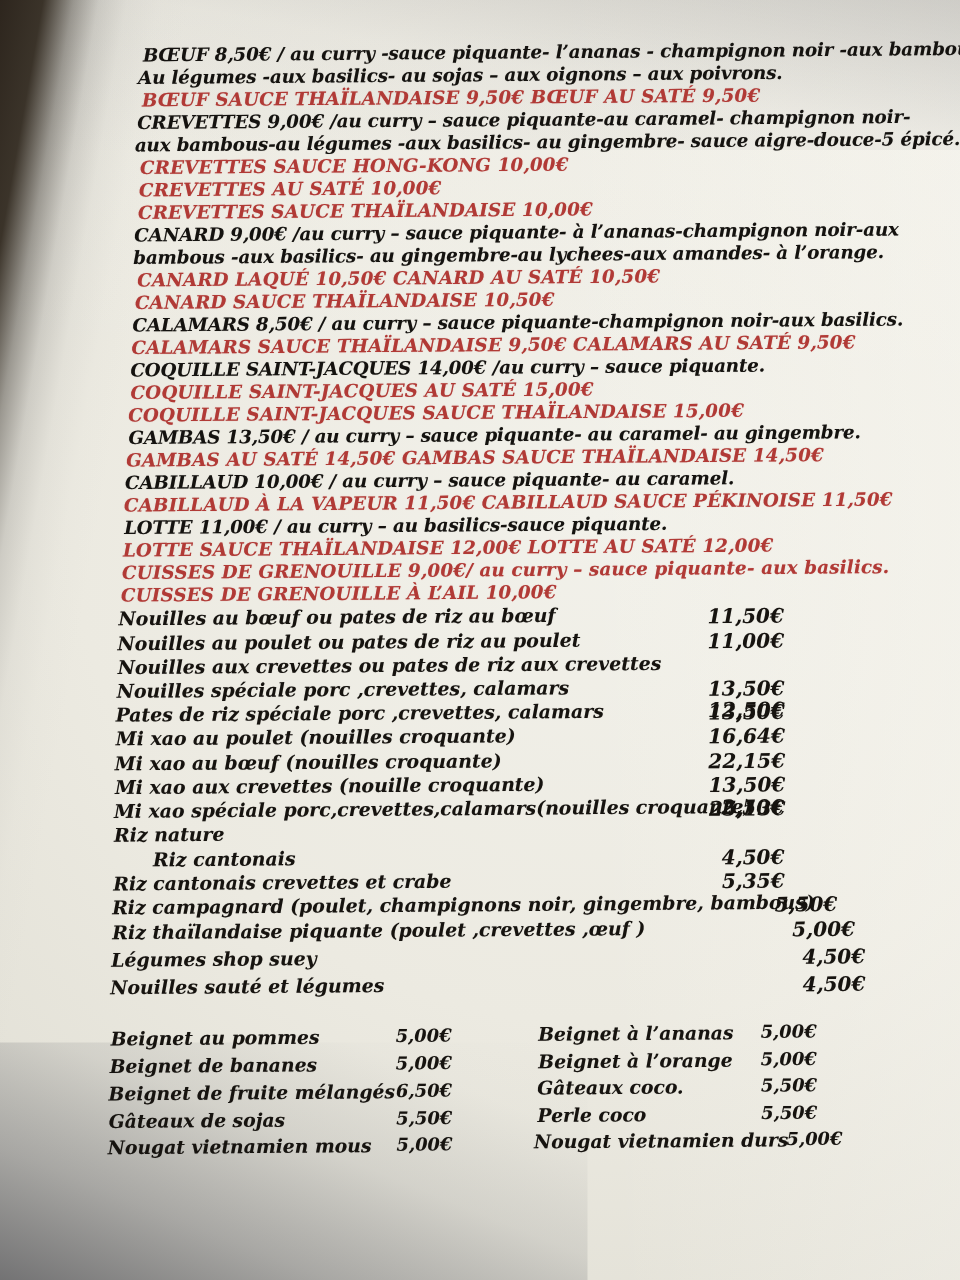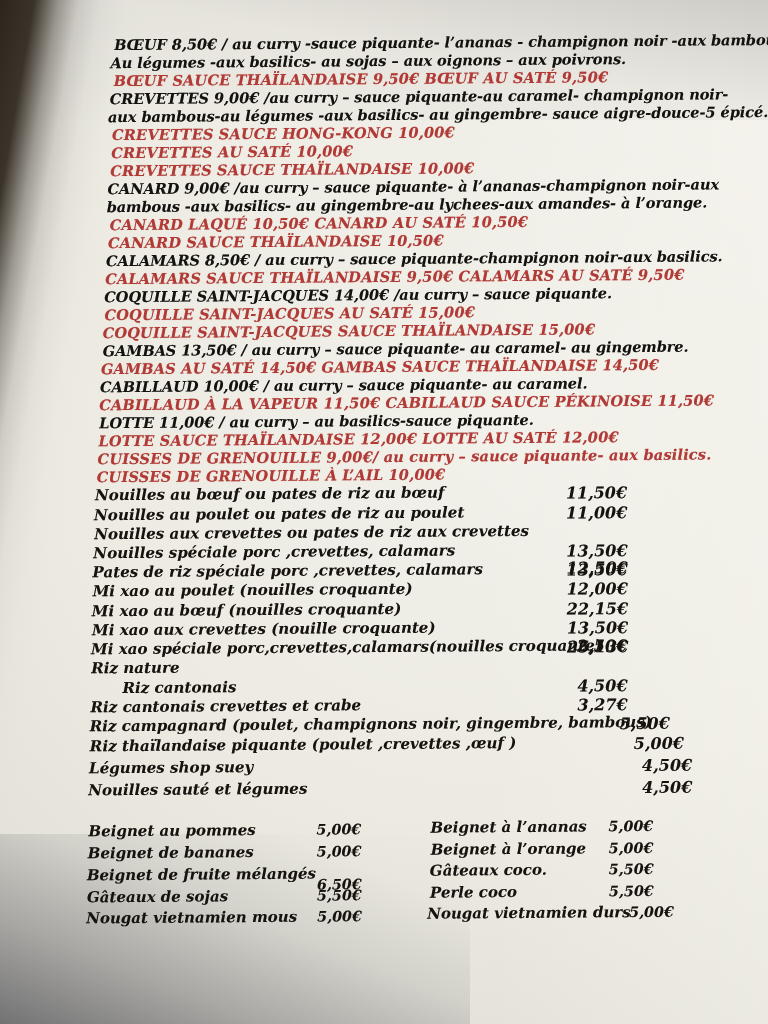--- a/index.html
+++ b/index.html
@@ -177,50 +177,50 @@
         <div class="rowprice" style="left: 566px; top: 485px;">11,50€</div>
         <div class="rowname" style="left: 94px; top: 504px;">Nouilles au poulet ou pates de riz au poulet</div>
         <div class="rowprice" style="left: 566px; top: 505px;">11,00€</div>
         <div class="rowname" style="left: 94px; top: 523px;">Nouilles aux crevettes ou pates de riz aux crevettes</div>
         <div class="rowprice" style="left: 566px; top: 524px; margin-top: 36px;">12,50€</div>
         <div class="rowname" style="left: 93px; top: 542px;">Nouilles spéciale porc ,crevettes, calamars</div>
         <div class="rowprice" style="left: 566px; top: 543px;">13,50€</div>
         <div class="rowname" style="left: 92px; top: 561px;">Pates de riz spéciale porc ,crevettes, calamars</div>
         <div class="rowprice" style="left: 566px; top: 562px;">13,50€</div>
         <div class="rowname" style="left: 92px; top: 580px;">Mi xao au poulet (nouilles croquante)</div>
-        <div class="rowprice" style="left: 566px; top: 581px;">12,00€</div>
+        <div class="rowprice" style="left: 566px; top: 581px;">16,64€</div>
         <div class="rowname" style="left: 91px; top: 600px;">Mi xao au bœuf (nouilles croquante)</div>
         <div class="rowprice" style="left: 566px; top: 601px;">22,15€</div>
         <div class="rowname" style="left: 91px; top: 619px;">Mi xao aux crevettes (nouille croquante)</div>
         <div class="rowprice" style="left: 566px; top: 620px;">13,50€</div>
         <div class="rowname" style="left: 90px; top: 638px;">Mi xao spéciale porc,crevettes,calamars(nouilles croquante)</div>
         <div class="rowprice" style="left: 566px; top: 639px;">25,13€</div>
         <div class="rowname" style="left: 90px; top: 657px;">Riz nature</div>
         <div class="rowprice" style="left: 576px; top: 638px;">2,50€</div>
         <div class="rowname" style="left: 89px; top: 677px; margin-left: 32px;">Riz cantonais</div>
         <div class="rowprice" style="left: 576px; top: 678px;">4,50€</div>
         <div class="rowname" style="left: 89px; top: 696px;">Riz cantonais crevettes et crabe</div>
-        <div class="rowprice" style="left: 576px; top: 697px;">3,27€</div>
+        <div class="rowprice" style="left: 576px; top: 697px;">5,35€</div>
         <div class="rowname" style="left: 88px; top: 715px;">Riz campagnard (poulet, champignons noir, gingembre, bambous)</div>
         <div class="rowprice" style="left: 618px; top: 716px;">5,50€</div>
         <div class="rowname" style="left: 88px; top: 735px;">Riz thaïlandaise piquante (poulet ,crevettes ,œuf )</div>
         <div class="rowprice" style="left: 632px; top: 736px;">5,00€</div>
         <div class="rowname" style="left: 87px; top: 757px;">Légumes shop suey</div>
         <div class="rowprice" style="left: 640px; top: 758px;">4,50€</div>
         <div class="rowname" style="left: 86px; top: 779px;">Nouilles sauté et légumes</div>
         <div class="rowprice" style="left: 640px; top: 780px;">4,50€</div>
       </div>
 
     <div id="desserts-left">
         <div class="dessname" style="left: 86px; top: 820px;">Beignet au pommes</div>
         <div class="dessprice" style="left: 314px; top: 821px;">5,00€</div>
         <div class="dessname" style="left: 85px; top: 842px;">Beignet de bananes</div>
         <div class="dessprice" style="left: 314px; top: 843px;">5,00€</div>
         <div class="dessname" style="left: 84px; top: 864px;">Beignet de fruite mélangés</div>
-        <div class="dessprice" style="left: 314px; top: 865px; margin-top: 11px;">6,50€</div>
+        <div class="dessprice" style="left: 314px; top: 865px;">6,50€</div>
         <div class="dessname" style="left: 84px; top: 886px;">Gâteaux de sojas</div>
         <div class="dessprice" style="left: 314px; top: 887px;">5,50€</div>
         <div class="dessname" style="left: 83px; top: 907px;">Nougat vietnamien mous</div>
         <div class="dessprice" style="left: 314px; top: 908px;">5,00€</div>
       </div>
     <div id="desserts-right">
         <div class="dessname" style="left: 428px; top: 819px;">Beignet à l’ananas</div>
         <div class="dessprice" style="left: 606px; top: 820px;">5,00€</div>
         <div class="dessname" style="left: 428px; top: 841px;">Beignet à l’orange</div>
         <div class="dessprice" style="left: 606px; top: 842px;">5,00€</div>

